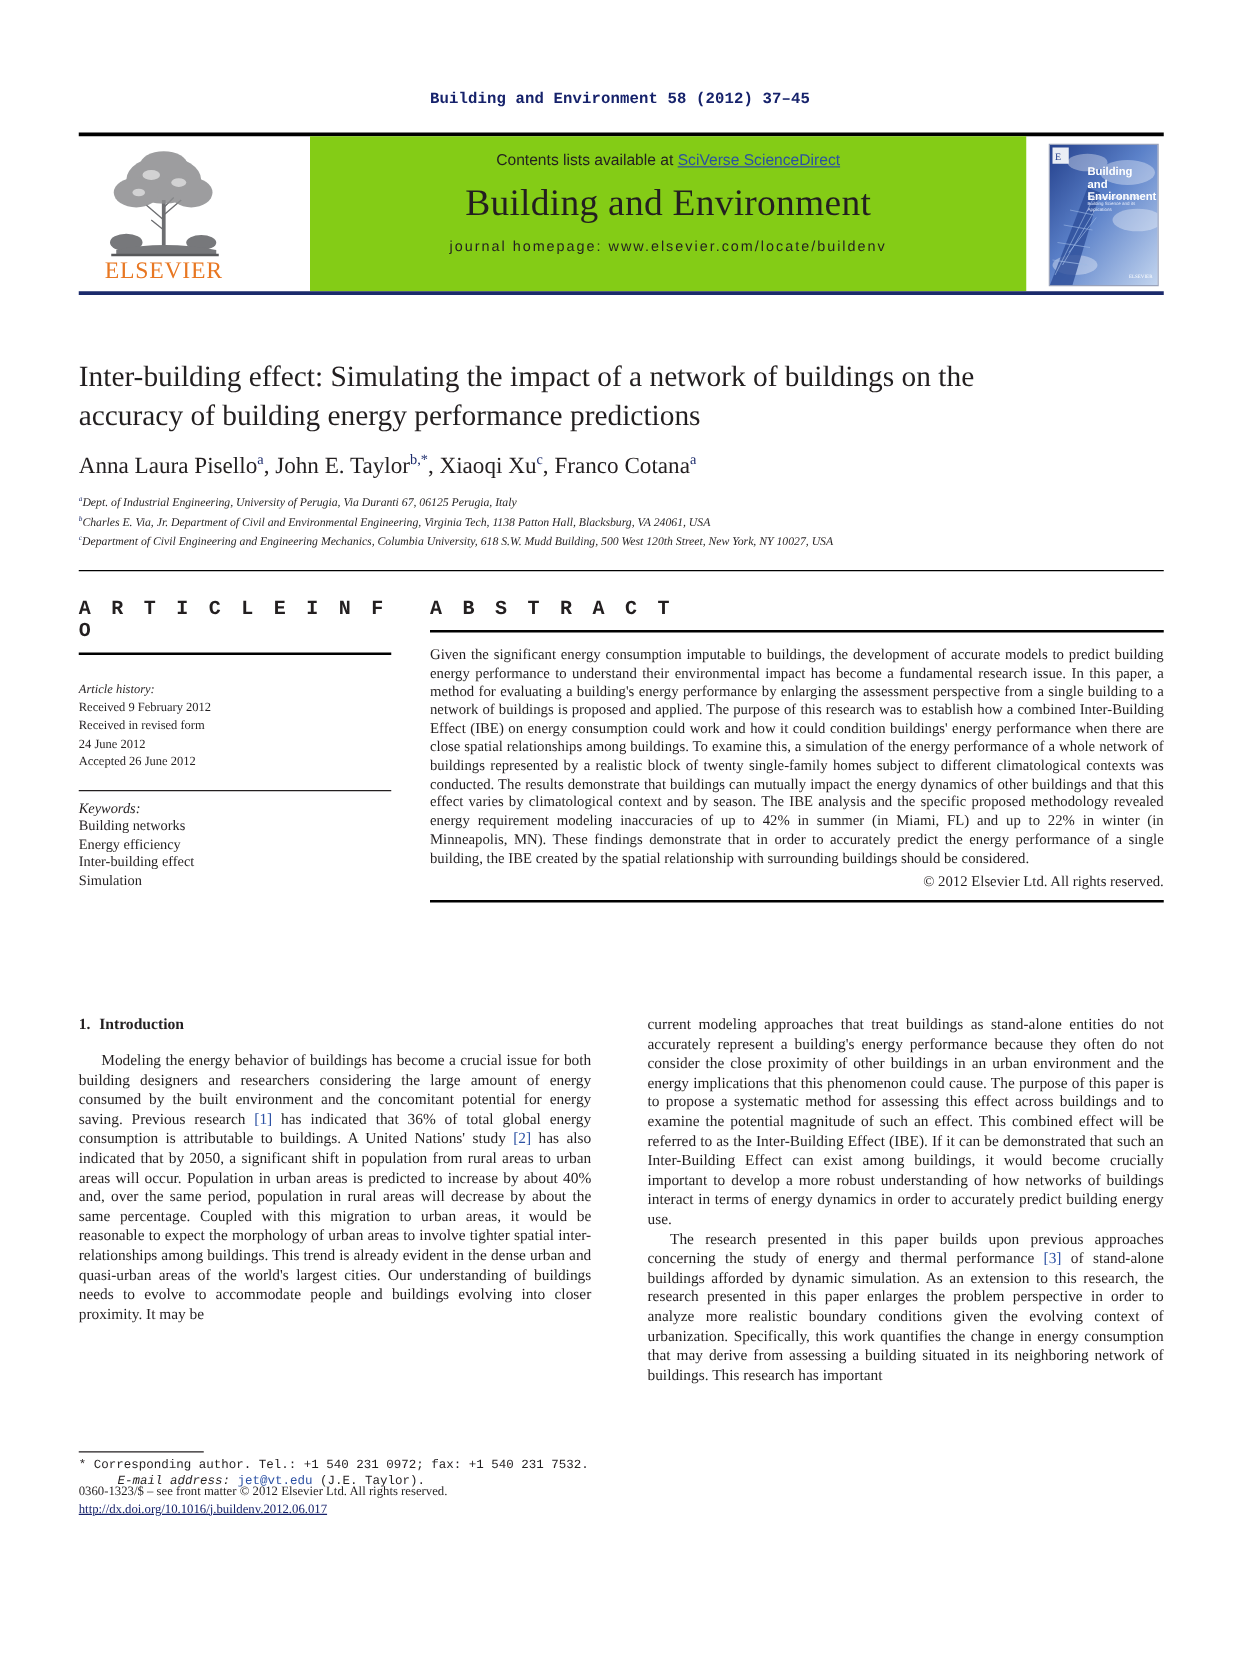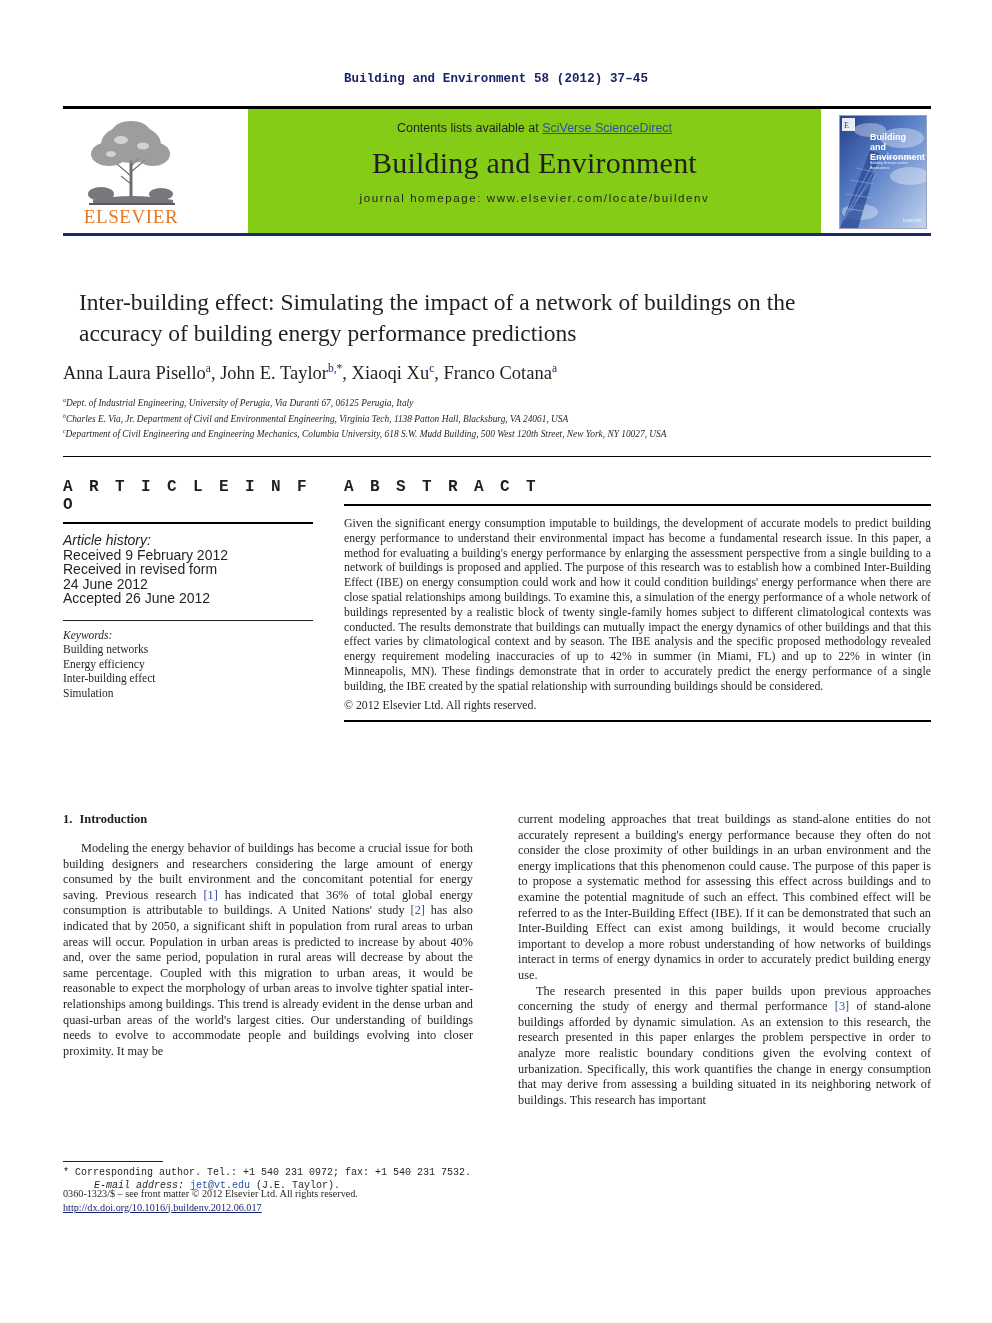--- a/index.html
+++ b/index.html
@@ -161,21 +161,20 @@
   }
   .paper-title {
     position: absolute;
     left: 63px;
     top: 287px;
     width: 800px;
     font-family: "Liberation Serif", serif;
     font-size: 23.5px;
     line-height: 31px;
     color: #231f20;
-    margin-left: 16px;
   }
   .authors {
     position: absolute;
     left: 63px;
     top: 362px;
     width: 868px;
     font-family: "Liberation Serif", serif;
     font-size: 18.5px;
     color: #231f20;
   }
@@ -217,23 +216,23 @@
     left: 344px;
     top: 478px;
     width: 587px;
   }
   .thin-rule {
     height: 2px;
     background: #000;
     margin-top: 8px;
   }
   .hist-block {
-    margin-top: 9px;
-    font-family: Liberation Sans, sans-serif;
-    font-size: 14px;
+    margin-top: 21px;
+    font-family: Liberation Serif, serif;
+    font-size: 10px;
     line-height: 14.5px;
     color: #231f20;
   }
   .hist-block .lbl { font-style: italic; }
   .kw-rule {
     height: 1px;
     background: #231f20;
     margin-top: 14px;
     width: 250px;
   }
@@ -248,21 +247,21 @@
   .abstract-text {
     margin-top: 10px;
     font-family: "Liberation Serif", serif;
     font-size: 11.8px;
     line-height: 14.8px;
     text-align: justify;
     color: #231f20;
   }
   .copyright {
     margin-top: 4px;
-    text-align: left;
+    text-align: right;
     font-family: "Liberation Serif", serif;
     font-size: 11.8px;
     color: #231f20;
   }
   .abs-bottom-rule {
     height: 2px;
     background: #000;
     margin-top: 7px;
   }
 

